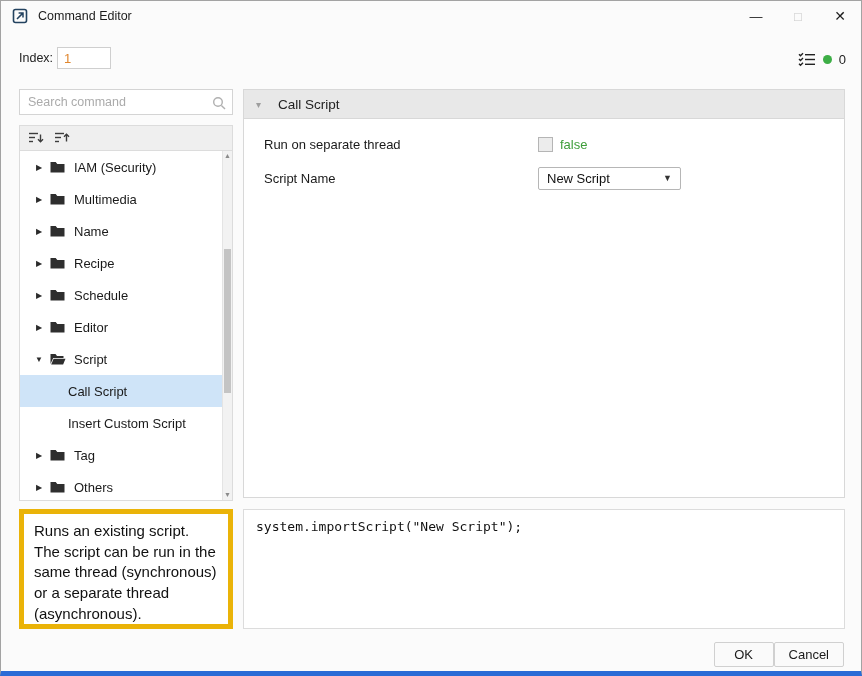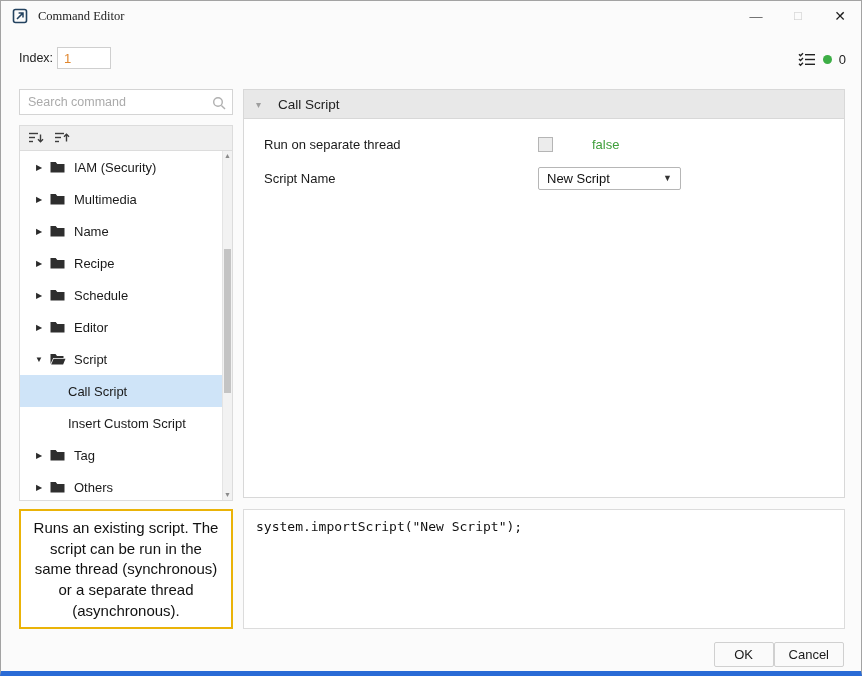--- a/index.html
+++ b/index.html
@@ -4,21 +4,21 @@
 <style>
   html,body{margin:0;padding:0;background:#e9e9e9;}
   body{width:862px;height:676px;font-family:"Liberation Sans",sans-serif;-webkit-font-smoothing:antialiased;}
   .window{
     position:relative;width:862px;height:676px;box-sizing:border-box;
     background:#fbfbfb;border:1px solid #a3a3a3;
     border-bottom:5px solid var(--accent-blue,#2a6bd6);
     overflow:hidden;
   }
   
-  .titlebar{position:absolute;top:0;left:0;right:0;height:30px;display:flex;align-items:center;background:#fbfbfb;font-family:Liberation Serif, serif;}
+  .titlebar{position:absolute;top:0;left:0;right:0;height:30px;display:flex;align-items:center;background:#fbfbfb;}
   .titlebar .app-icon{margin:0 10px 0 11px;display:flex;align-items:center;}
   .titlebar .title{font-size:12.5px;color:#1c1c1c;}
   .win-controls{position:absolute;top:0;right:0;height:30px;display:flex;}
   .win-btn{width:42px;height:30px;display:flex;align-items:center;justify-content:center;font-size:13px;color:#1c1c1c;cursor:default;}
   .win-btn.max{color:#c9c9c9;}
   .win-btn.close{font-size:14px;}
   
   .index-row{position:absolute;top:46px;left:18px;display:flex;align-items:center;gap:4px;}
   .index-label{font-size:12.5px;color:#222;}
   .index-input{width:54px;height:22px;box-sizing:border-box;border:1px solid #cfcfcf;background:#fff;
@@ -40,31 +40,31 @@
   .tree-row.child{padding-left:48px;}
   .tree-row.selected{background:var(--selection-blue,#cfe4f8);}
   .twisty{width:14px;margin-right:4px;font-size:8px;color:#2b2b2b;text-align:center;flex:0 0 auto;}
   .f-ico{width:16px;margin-right:8px;display:flex;align-items:center;flex:0 0 auto;}
   
   .vscroll{position:absolute;top:0;right:0;width:10px;height:100%;background:#f2f2f2;border-left:1px solid #e4e4e4;box-sizing:border-box;}
   .vscroll .arr{position:absolute;left:0;width:100%;height:10px;font-size:7px;color:#8b8b8b;text-align:center;line-height:10px;}
   .vscroll .arr.up{top:0;}
   .vscroll .arr.down{bottom:0;}
   .vscroll .thumb{position:absolute;left:1px;top:98px;width:7px;height:144px;background:#c4c4c4;}
-  .description{position:absolute;top:420px;left:0;width:214px;height:120px;box-sizing:border-box;border:2px solid #eab308;background:#fff;padding:7px 10px;font-size:15px;line-height:1.38;color:#111;text-align:center;}
+  .description{position:absolute;top:420px;left:0;width:214px;height:120px;box-sizing:border-box;border:5px solid #eab308;background:#fff;padding:7px 10px;font-size:15px;line-height:1.38;color:#111;}
   
   .main{position:absolute;left:242px;top:88px;width:602px;}
   .panel-header{position:absolute;top:0;left:0;width:602px;height:30px;box-sizing:border-box;background:#e8e8e8;border:1px solid #d8d8d8;display:flex;align-items:center;padding-left:12px;}
   .panel-caret{font-size:10px;color:#9e9e9e;margin-right:17px;}
   .panel-title{font-size:13.5px;color:#222;}
   .panel-body{position:absolute;top:30px;left:0;width:602px;height:379px;box-sizing:border-box;background:#fff;border:1px solid #d8d8d8;border-top:none;padding:8px 0 0 20px;}
   .f-row{display:flex;align-items:center;height:34px;}
   .f-label{width:274px;font-size:13px;color:#1a1a1a;flex:0 0 auto;}
   .checkbox{width:15px;height:15px;box-sizing:border-box;border:1px solid #b5b5b5;background:#ececec;margin-right:7px;flex:0 0 auto;}
-  .bool-val{font-size:13px;color:var(--bool-green,#3e9e3a);margin-left:32px;}
+  .bool-val{font-size:13px;color:var(--bool-green,#3e9e3a);}
   .dropdown{width:143px;height:23px;box-sizing:border-box;border:1px solid #b6b6b6;border-radius:2px;background:#fff;display:flex;align-items:center;justify-content:space-between;padding:0 8px;font-size:13px;color:#111;cursor:default;}
   .dd-caret{font-size:9px;color:#333;}
   .code-box{position:absolute;top:420px;left:0;width:602px;height:120px;box-sizing:border-box;border:1px solid #dcdcdc;background:#fff;padding:9px 12px;font-family:"DejaVu Sans Mono",monospace;font-size:13px;color:#111;white-space:pre;}
   
   .footer{position:absolute;top:641px;right:17px;display:flex;}
   .btn{min-width:60px;height:25px;box-sizing:border-box;border:1px solid #d0d0d0;border-radius:2px;background:#fafafa;font-family:"Liberation Sans",sans-serif;font-size:13px;color:#1a1a1a;padding:0 14px;cursor:default;}
 </style>
 </head>
 <body>
 

